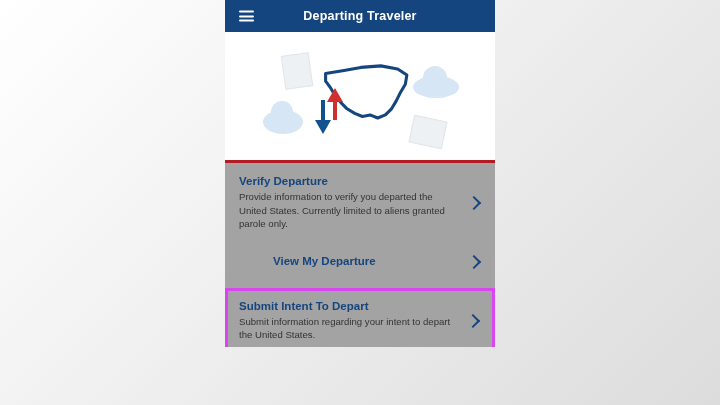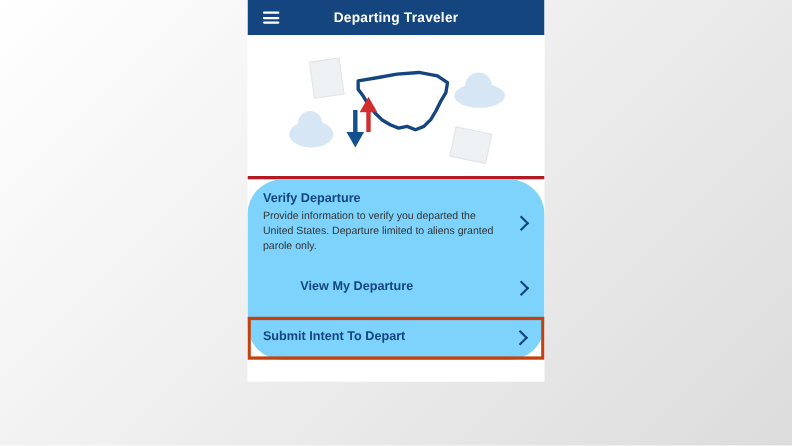--- a/index.html
+++ b/index.html
@@ -103,22 +103,21 @@
   }
   .arrows {
     position: absolute;
     left: 86px;
     top: 54px;
     width: 40px;
     height: 50px;
   }
   
   .list {
-    background: #7dd3fc;
-    border-radius: 32px;
+    background: #a3a3a3;
   }
   .row {
     position: relative;
     padding: 12px 34px 12px 14px;
     cursor: pointer;
   }
   .row + .row { border-top: 0; padding-left: 48px; }
   .row-title {
     color: #15457f;
     font-size: 11.5px;
@@ -136,21 +135,21 @@
     right: 16px;
     top: 50%;
     transform: translateY(-50%);
     width: 8px;
     height: 8px;
     border-right: 2px solid #15457f;
     border-top: 2px solid #15457f;
     transform: translateY(-50%) rotate(45deg);
   }
   .row.focused {
-    border: 3px solid #c2410c;
+    border: 3px solid #d946ef;
     padding: 9px 41px 9px 11px;
     margin-top: 6px;
   }
   .row.focused .chev { right: 14px; }
 </style>
 </head>
 <body>
 
 <div id="screen">
 
@@ -187,29 +186,30 @@
           </g>
         </svg>
       </div>
     </div>
     <div class="hero-divider"></div>
 
     <div class="list">
 
       <div class="row">
         <p class="row-title">Verify Departure</p>
-        <p class="row-desc">Provide information to verify you departed the United States. Departure limited to aliens granted parole only.</p>
+        <p class="row-desc">Provide information to verify you departed the United States. Currently limited to aliens granted parole only.</p>
         <span class="chev"></span>
       </div>
 
       <div class="row">
         <p class="row-title">View My Departure</p>
         <span class="chev"></span>
       </div>
 
       <div class="row focused">
         <p class="row-title">Submit Intent To Depart</p>
+        <p class="row-desc">Submit information regarding your intent to depart the United States.</p>
         <span class="chev"></span>
       </div>
 
     </div>
   </div>
 </div>
 
 </body></html>

